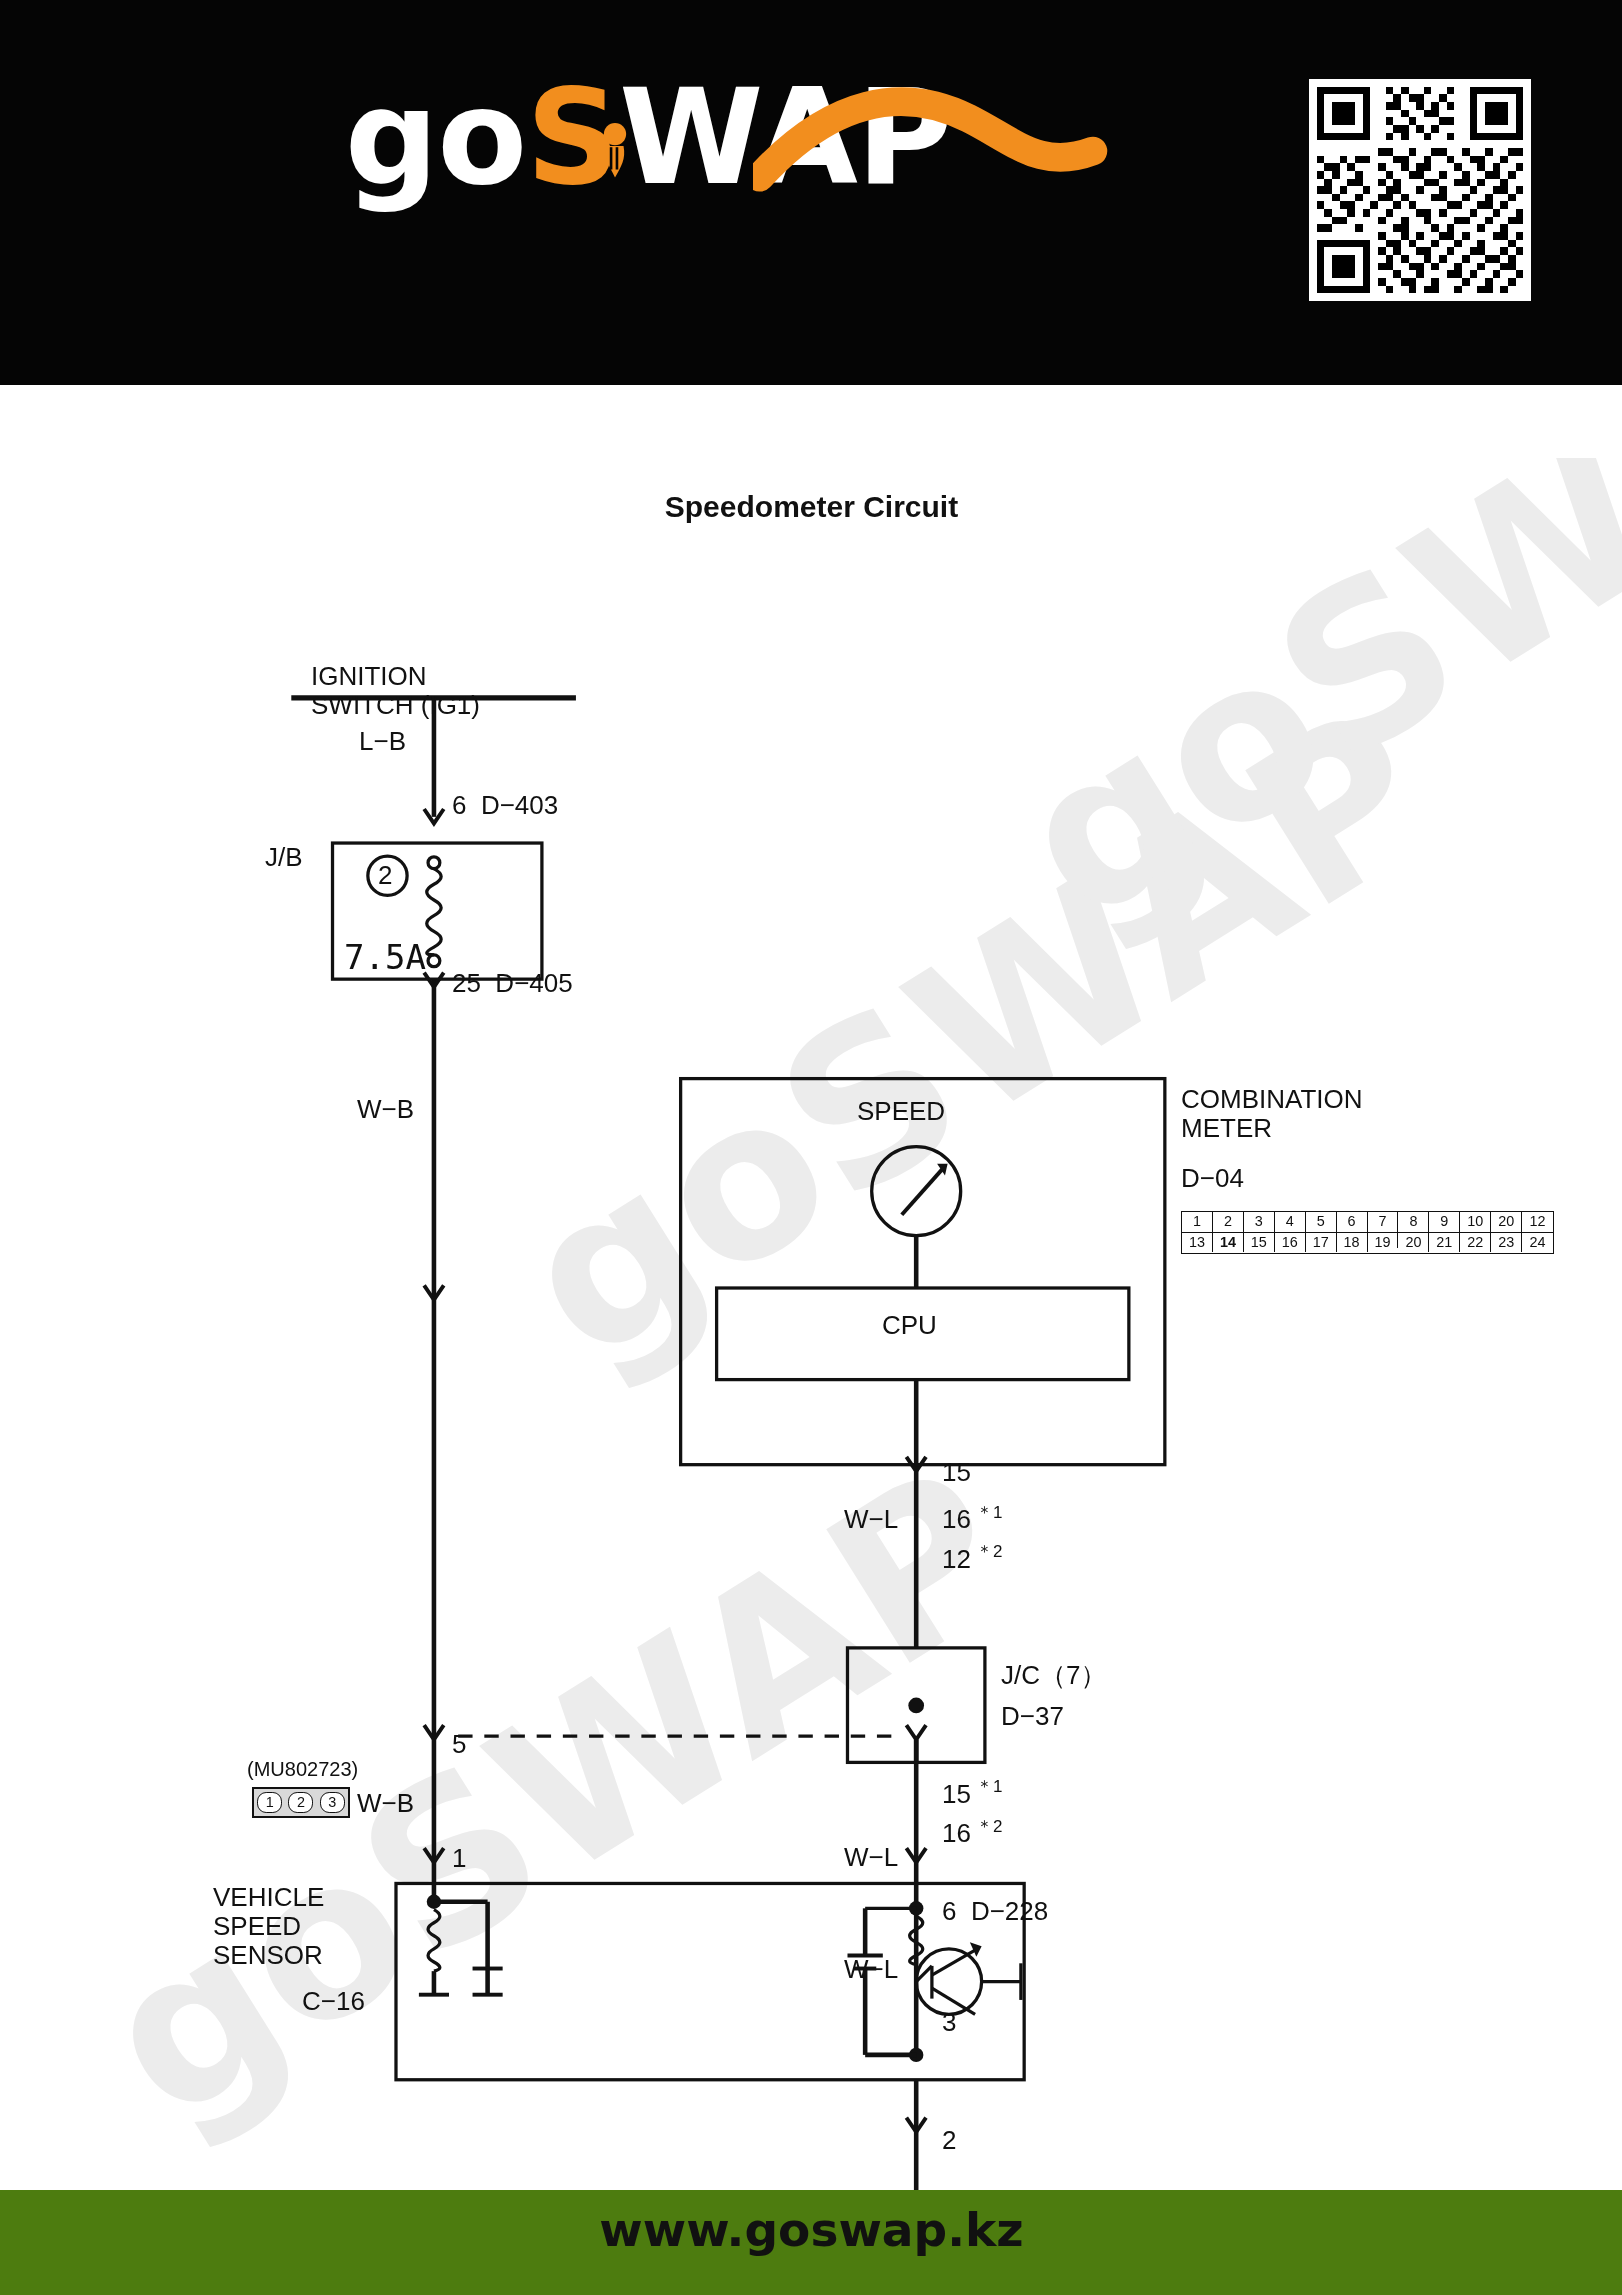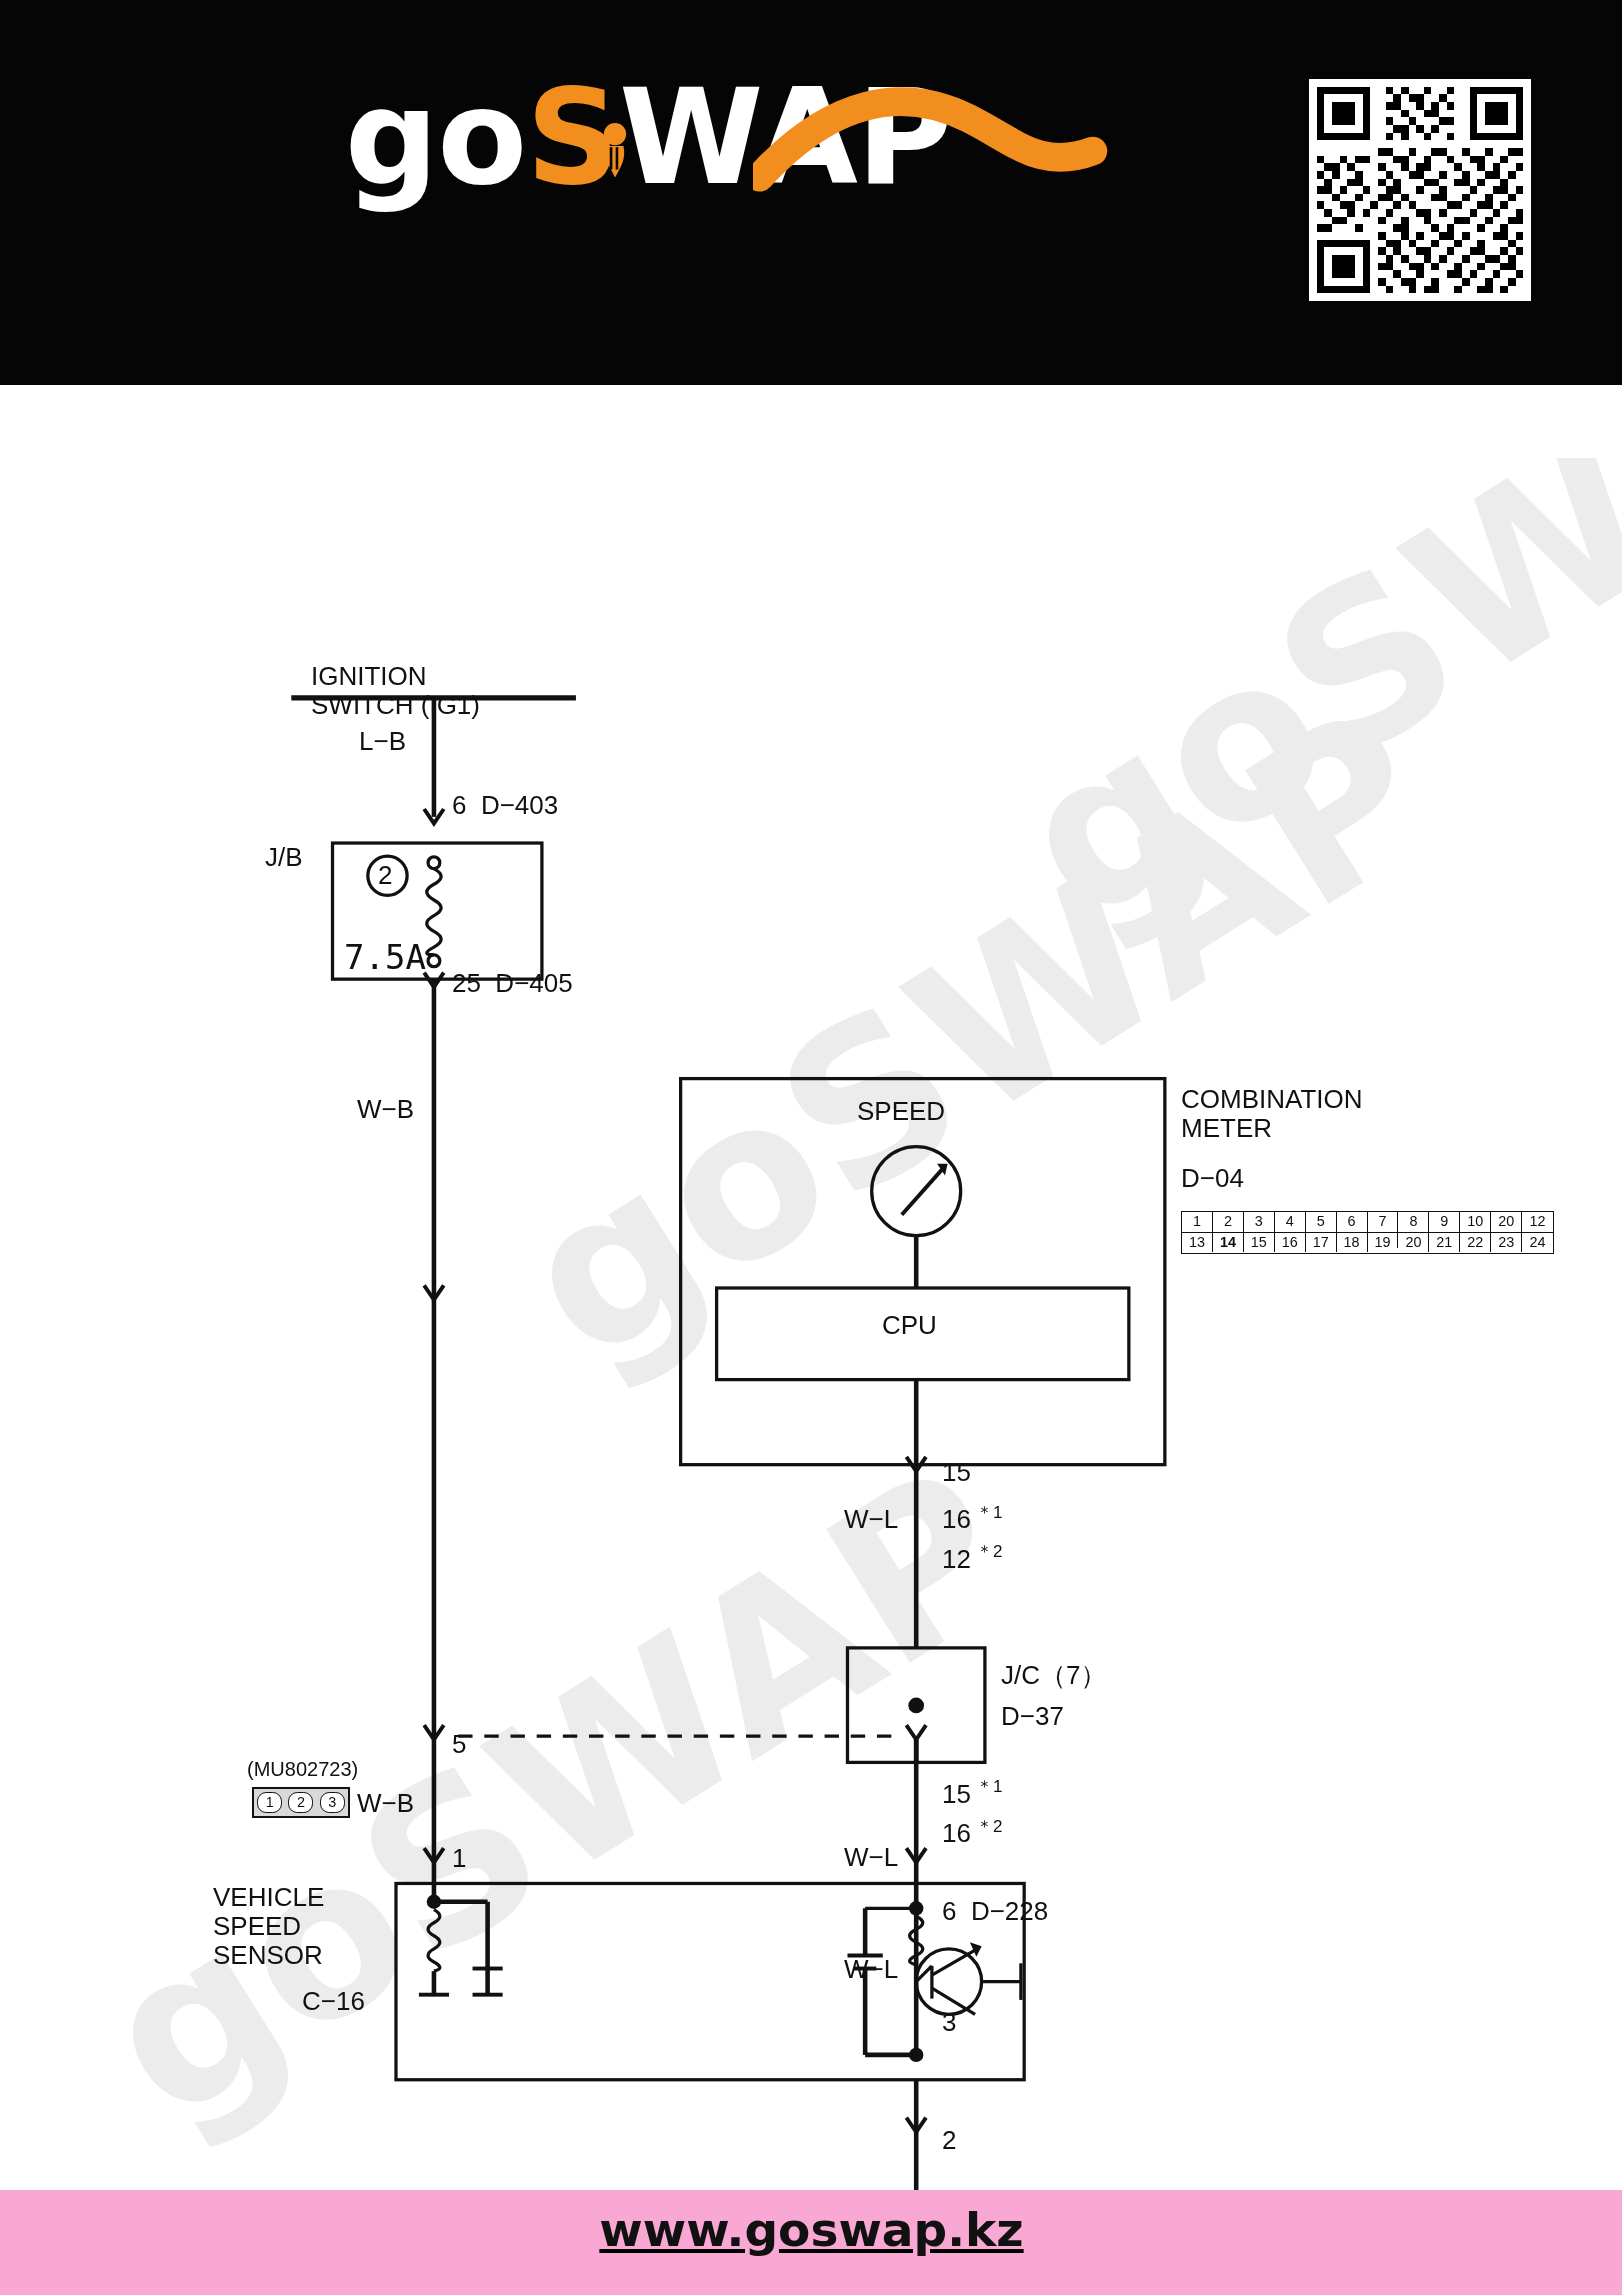--- a/index.html
+++ b/index.html
@@ -66,23 +66,22 @@
     left: 1309px; top: 79px;
     width: 222px; height: 222px;
     background: #ffffff;
   }
 
   
   #footer {
     position: absolute;
     left: 0; bottom: 0;
     width: 1623px; height: 105px;
-    background: #f9a8d4;
+    background: #4d7c0f;
     text-align: center;
-    text-decoration: underline;
   }
   #footer-text {
     font-size: 47px;
     font-weight: bold;
     color: #111;
     line-height: 79px;
     font-family: "DejaVu Sans", sans-serif;
   }
 
   
@@ -382,20 +381,21 @@
 </div>
 
 <div id="watermark">
   <div class="wm-text" id="wm1">goSWAP</div>
   <div class="wm-text" id="wm2">goSWAP</div>
   <div class="wm-text" id="wm3">goSWAP</div>
 </div>
 
 <div id="diagram">
 
+  <div id="diagram-title">Speedometer Circuit</div>
 
   <svg id="schematic" viewBox="0 0 2480 2760">
     <g stroke="#111" fill="none" stroke-width="7">
 
       <line x1="445" y1="478" x2="880" y2="478" stroke-width="8"></line>
 
       <line x1="663" y1="478" x2="663" y2="660"></line>
 
       <path d="M648,648 L663,670 L678,648" stroke-width="6"></path>
 

